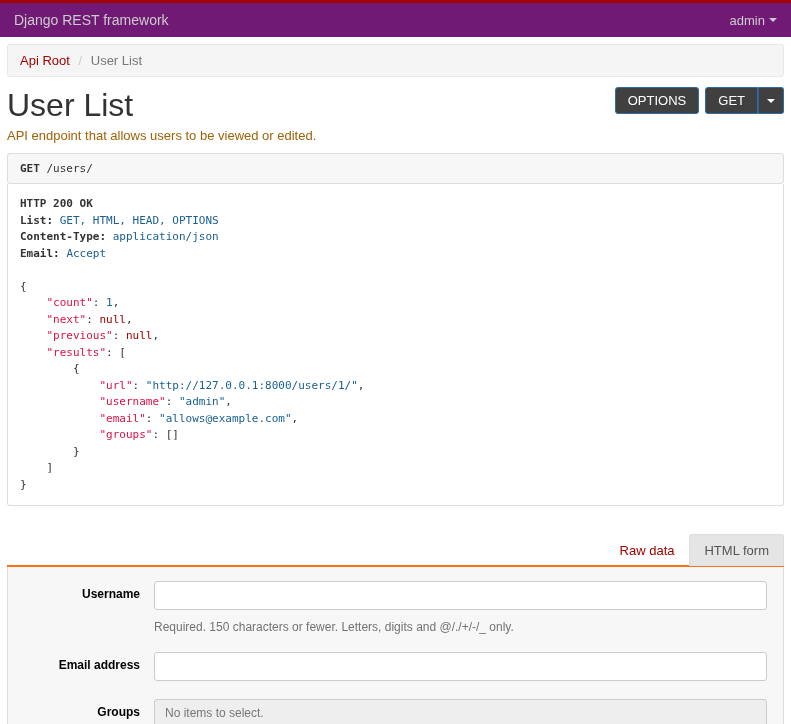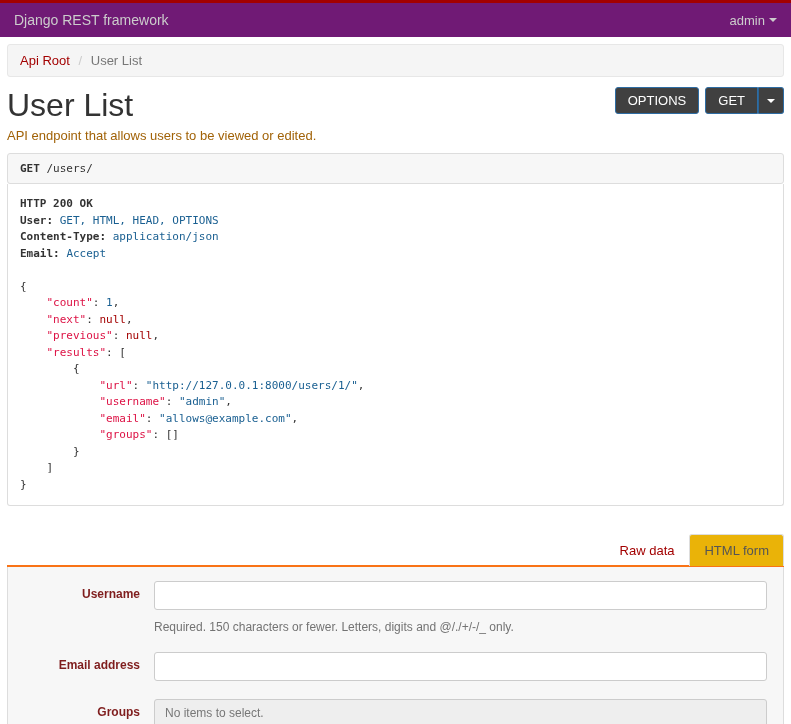--- a/index.html
+++ b/index.html
@@ -29,24 +29,24 @@
 .response-box { border: 1px solid #ddd; border-top: none; border-radius: 0 0 3px 3px; background: #fff; padding: 12px; font-family: Menlo, Monaco, Consolas, monospace; font-size: 11px; line-height: 1.5; white-space: pre; overflow-x: auto; }
 .str { color: #d14; }
 .lit { color: #195f91; }
 .null { color: #a30000; }
 .meta-line { color: #333; }
 .kw { color: #333; font-weight: bold; }
 .hval { color: #195f91; }
 .tabs { margin-top: 28px; display: flex; justify-content: flex-end; border-bottom: 2px solid #f97316; }
 .tab { padding: 8px 14px; font-size: 13px; cursor: pointer; border: 1px solid transparent; border-bottom: none; margin-bottom: -1px; border-radius: 3px 3px 0 0; }
 .tab.inactive { color: #a30000; }
-.tab.active { background: #eab308; border-color: #ddd; color: #555; }
+.tab.active { background: #e5e5e5; border-color: #ddd; color: #555; }
 .form-panel { border: 1px solid #ddd; border-top: none; border-radius: 0 0 3px 3px; background: #f7f7f7; padding: 14px 16px; }
 .form-row { display: flex; align-items: flex-start; margin-bottom: 18px; }
-.form-label { width: 130px; text-align: right; padding-right: 14px; padding-top: 6px; font-size: 12px; font-weight: bold; color: #7f1d1d; }
+.form-label { width: 130px; text-align: right; padding-right: 14px; padding-top: 6px; font-size: 12px; font-weight: bold; color: #000000; }
 .form-control-wrap { flex: 1; }
 .form-control { width: 100%; padding: 6px 10px; border: 1px solid #ccc; border-radius: 3px; font-size: 13px; background: #fff; }
 .form-control-box { width: 100%; min-height: 96px; padding: 6px 10px; border: 1px solid #ccc; border-radius: 3px; font-size: 12px; color: #777; background: #eee; }
 .help-text { font-size: 12px; color: #737373; margin-top: 10px; }
 </style>
 </head>
 <body>
 
 <div class="topbar-red"></div>
 
@@ -79,21 +79,21 @@
           </button>
       </div>
     </div>
   </div>
 
   <div class="description">API endpoint that allows users to be viewed or edited.</div>
 
   <div class="request-info"><span class="kw">GET</span> <span>/users/</span></div>
 
   <div class="response-box"><span class="kw">HTTP 200 OK</span>
-<span class="meta-line"><span class="kw">User:</span> <span class="hval">GET, HTML, HEAD, OPTIONS</span></span>
+<span class="meta-line"><span class="kw">List:</span> <span class="hval">GET, HTML, HEAD, OPTIONS</span></span>
 <span class="meta-line"><span class="kw">Content-Type:</span> <span class="hval">application/json</span></span>
 <span class="meta-line"><span class="kw">Email:</span> <span class="hval">Accept</span></span>
 
 {
     <span class="str">"count"</span>: <span class="lit">1</span>,
     <span class="str">"next"</span>: <span class="null">null</span>,
     <span class="str">"previous"</span>: <span class="null">null</span>,
     <span class="str">"results"</span>: [
         {
             <span class="str">"url"</span>: <span class="lit">"<span>http://127.0.0.1:8000/users/1/</span>"</span>,

